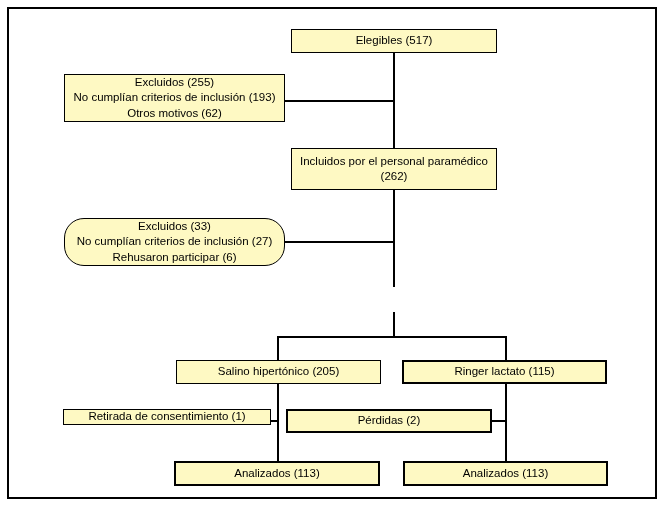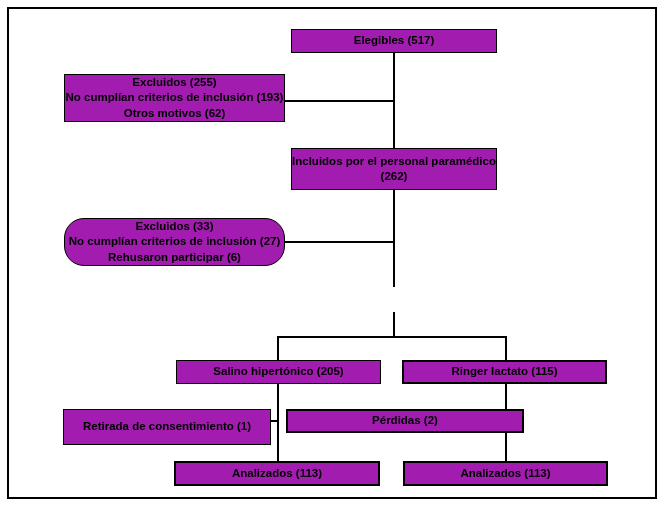--- a/index.html
+++ b/index.html
@@ -22,31 +22,30 @@
     top: 7px;
     width: 650px;
     height: 492px;
     border: 2.5px solid #000000;
     box-sizing: border-box;
     background: #ffffff;
   }
   .box {
     position: absolute;
     box-sizing: border-box;
-    background: #a21caf;
+    background: #fef9c3;
     border: 1.5px solid #000000;
     display: flex;
     flex-direction: column;
     align-items: center;
     justify-content: center;
     text-align: center;
     font-size: 11.5px;
     line-height: 15.2px;
     z-index: 2;
-    font-weight: bold;
   }
   .box.thick { border-width: 2.5px; }
   .box.medium { border-width: 2px; }
   .box-line { white-space: nowrap; }
   .connector {
     position: absolute;
     background: #000000;
     z-index: 1;
   }
 </style>
@@ -93,25 +92,25 @@
 
 
   <div class="box" style="left:176px;top:360px;width:205px;height:24px;">
     <div class="box-line">Salino hipertónico (205)</div>
   </div>
 
   <div class="box thick" style="left:402px;top:360px;width:205px;height:24px;">
     <div class="box-line">Ringer lactato (115)</div>
   </div>
 
-  <div class="box" style="left:63px;top:409px;width:208px;height:36px;">
+  <div class="box" style="left:63px;top:409px;width:208px;height:16px;">
     <div class="box-line">Retirada de consentimiento (1)</div>
   </div>
 
-  <div class="box thick" style="left:286px;top:409px;width:238px;height:24px;">
+  <div class="box thick" style="left:286px;top:409px;width:206px;height:24px;">
     <div class="box-line">Pérdidas (2)</div>
   </div>
 
   <div class="box medium" style="left:174px;top:461px;width:206px;height:25px;">
     <div class="box-line">Analizados (113)</div>
   </div>
 
   <div class="box medium" style="left:403px;top:461px;width:205px;height:25px;">
     <div class="box-line">Analizados (113)</div>
   </div>

